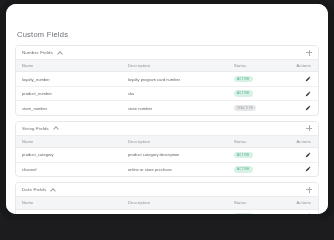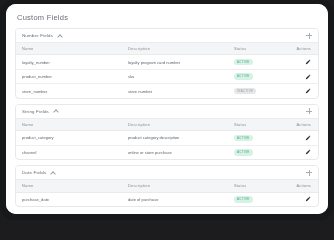--- a/index.html
+++ b/index.html
@@ -33,21 +33,21 @@
     right: 6px;
     bottom: 6px;
     background: #ffffff;
     border-radius: 10px;
     overflow: hidden;
   }
 
   .page {
     position: absolute;
     left: 0; top: 0; right: 0; bottom: 0;
-    padding: 7px 9px 0 9px;
+    padding: 24px 9px 0 9px;
     box-sizing: border-box;
     background: #ffffff;
     overflow: hidden;
   }
 
   .page-title {
     font-size: 7.5px;
     color: #6a6f76;
     letter-spacing: 0.25px;
     margin: 2px 0 6px 2px;

